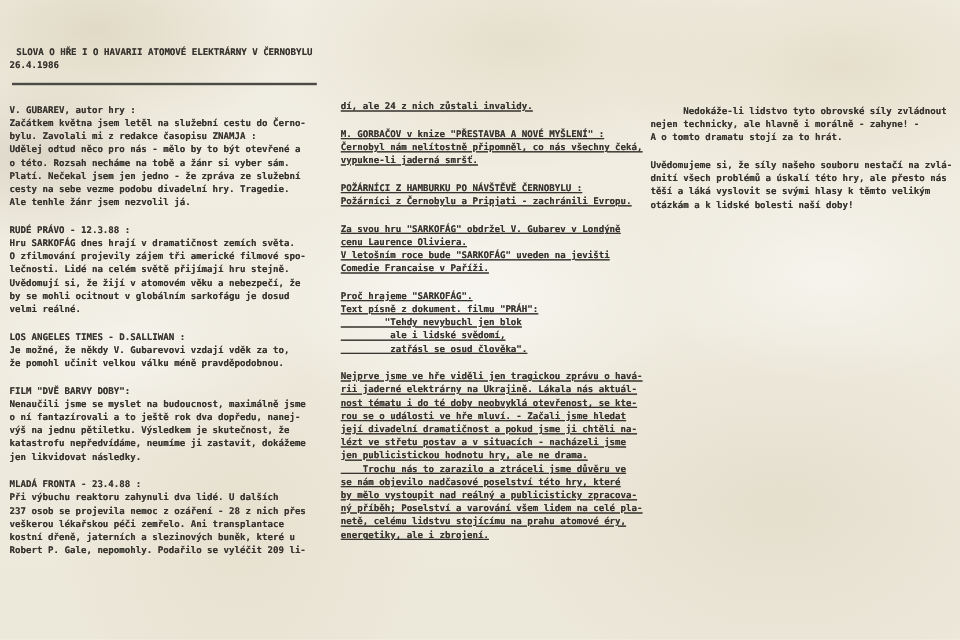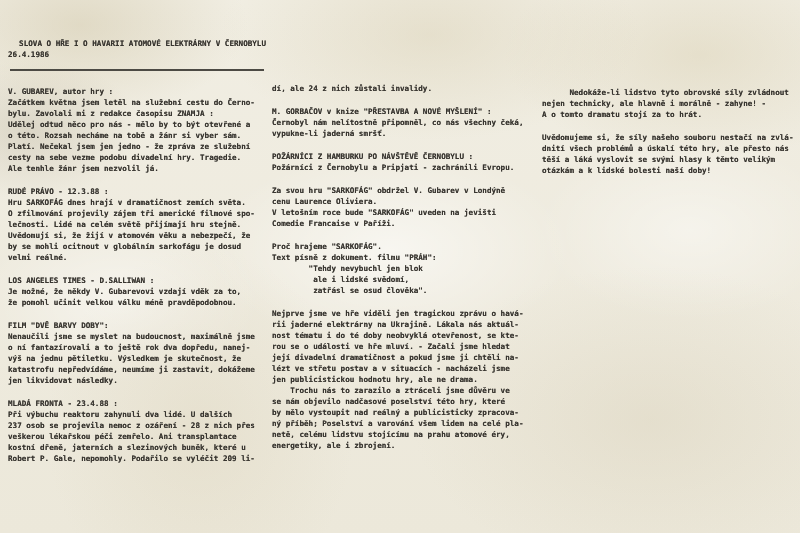--- a/index.html
+++ b/index.html
@@ -21,30 +21,30 @@
       radial-gradient(ellipse 200px 120px at 120px 300px,rgba(255,255,255,0.45), transparent 70%),
       radial-gradient(ellipse 220px 130px at 690px 230px,rgba(255,255,255,0.40), transparent 70%),
       linear-gradient(#f1eee3, #ece8da);
     font-family:"DejaVu Sans Mono","Liberation Mono",monospace;
     font-weight:bold;
     color:#37342f;
   }
 
   .col { position:absolute; }
   .col1 { left:8px;   top:38px; width:258px; }
-  .col2 { left:272px; top:83px; width:262px; }
+  .col2 { left:284px; top:83px; width:262px;text-decoration:underline; }
   .col3 { left:542px; top:87px; width:256px; }
 
   .title, .date, .heading, .line {
     font-size:7.6px;
     line-height:11px;
     white-space:pre;
     text-shadow:0 0 0.4px rgba(40,38,34,0.6);
   }
-  .title { text-align:right; }
+  .title { text-align:center; }
   .date  { text-align:left; }
 
   .rule {
     height:0;
     border-top:2px solid #4c4a44;
     margin:9px 2px 15px 2px;
   }
 
   .block { margin-top:12px; }
   .block:first-child { margin-top:0; }

